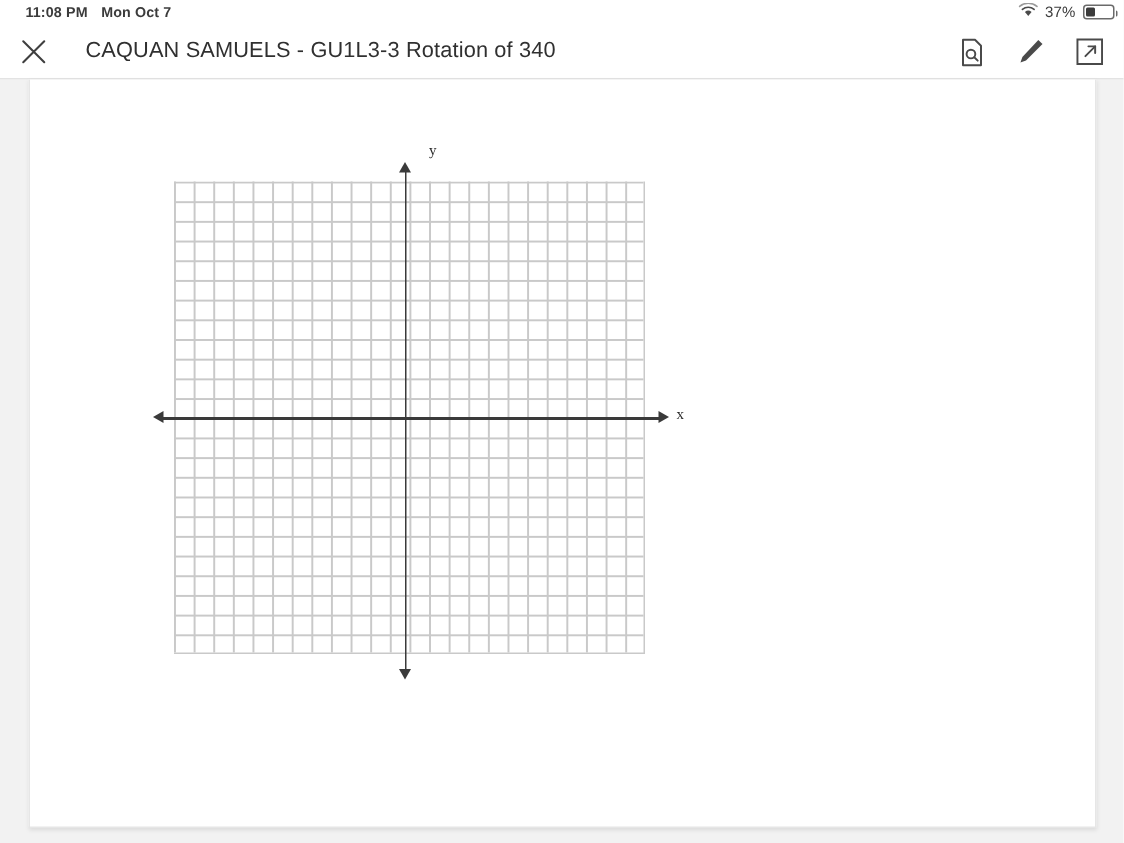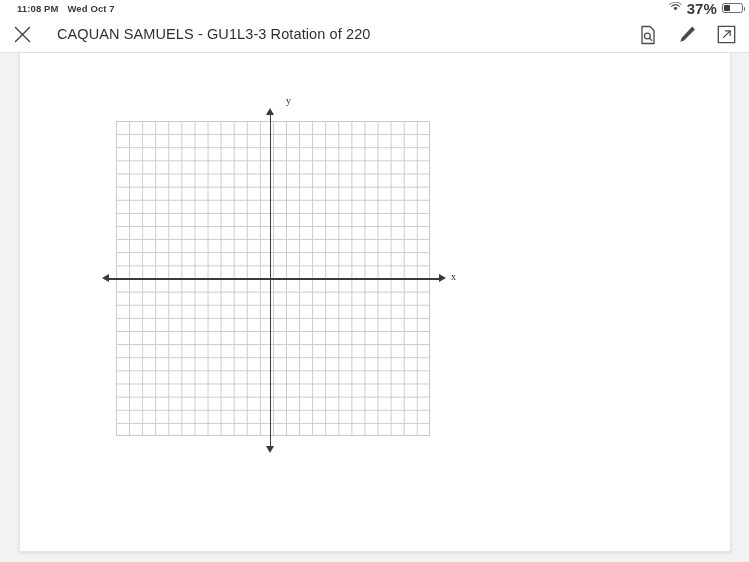--- a/index.html
+++ b/index.html
@@ -40,22 +40,22 @@
     position: absolute;
     right: 6px;
     top: 0;
     height: 16px;
     display: flex;
     align-items: center;
     gap: 5px;
   }
   .wifi-icon { display: block; }
   .battery-pct {
-    font-size: 15px;
-    font-weight: bold;
+    font-size: 10px;
+    font-weight: normal;
     color: #3b3b3b;
     text-align: right;
   }
   .battery {
     position: relative;
     width: 21px;
     height: 10px;
     border: 1px solid #6a6a6a;
     border-radius: 2.5px;
     box-sizing: border-box;
@@ -233,21 +233,21 @@
   }
   .label-y { left: 184px; top: -6px; }
   .label-x { left: 349px; top: 170px; }
 </style>
 </head>
 <body>
 
 <div class="status-bar">
   <div class="status-left">
     <span>11:08 PM</span>
-    <span>Wed Oct 7</span>
+    <span>Mon Oct 7</span>
   </div>
   <div class="status-right">
     <span class="wifi-icon">
       <svg width="13" height="10" viewBox="0 0 13 10">
         <path d="M6.5 8.6 L4.3 6.0 a3.4 3.4 0 0 1 4.4 0 Z" fill="#4a4a4a"></path>
         <path d="M2.6 4.3 a6 6 0 0 1 7.8 0" stroke="#4a4a4a" stroke-width="1.1" fill="none" stroke-linecap="round"></path>
         <path d="M0.7 2.3 a9 9 0 0 1 11.6 0" stroke="#9a9a9a" stroke-width="1.1" fill="none" stroke-linecap="round"></path>
       </svg>
     </span>
     <span class="battery-pct">37%</span>
@@ -256,21 +256,21 @@
     </span>
   </div>
 </div>
 
 <div class="toolbar">
   <div class="close-btn">
     <svg width="17" height="17" viewBox="0 0 17 17">
       <path d="M1.5 1.5 L15.5 15.5 M15.5 1.5 L1.5 15.5" stroke="#3f3f3f" stroke-width="1.4" stroke-linecap="round"></path>
     </svg>
   </div>
-  <div class="doc-title">CAQUAN SAMUELS - GU1L3-3 Rotation of 220</div>
+  <div class="doc-title">CAQUAN SAMUELS - GU1L3-3 Rotation of 340</div>
   <div class="toolbar-actions">
     <div class="tb-icon">
       <svg width="18" height="20" viewBox="0 0 18 20">
         <path d="M3 1.5 h8 l4 4 v13 h-12 Z" fill="none" stroke="#4a4a4a" stroke-width="1.3" stroke-linejoin="round"></path>
         <circle cx="8.3" cy="11" r="2.9" fill="none" stroke="#4a4a4a" stroke-width="1.3"></circle>
         <path d="M10.5 13.2 L12.8 15.4" stroke="#4a4a4a" stroke-width="1.3" stroke-linecap="round"></path>
       </svg>
     </div>
     <div class="tb-icon">
       <svg width="19" height="19" viewBox="0 0 19 19">

